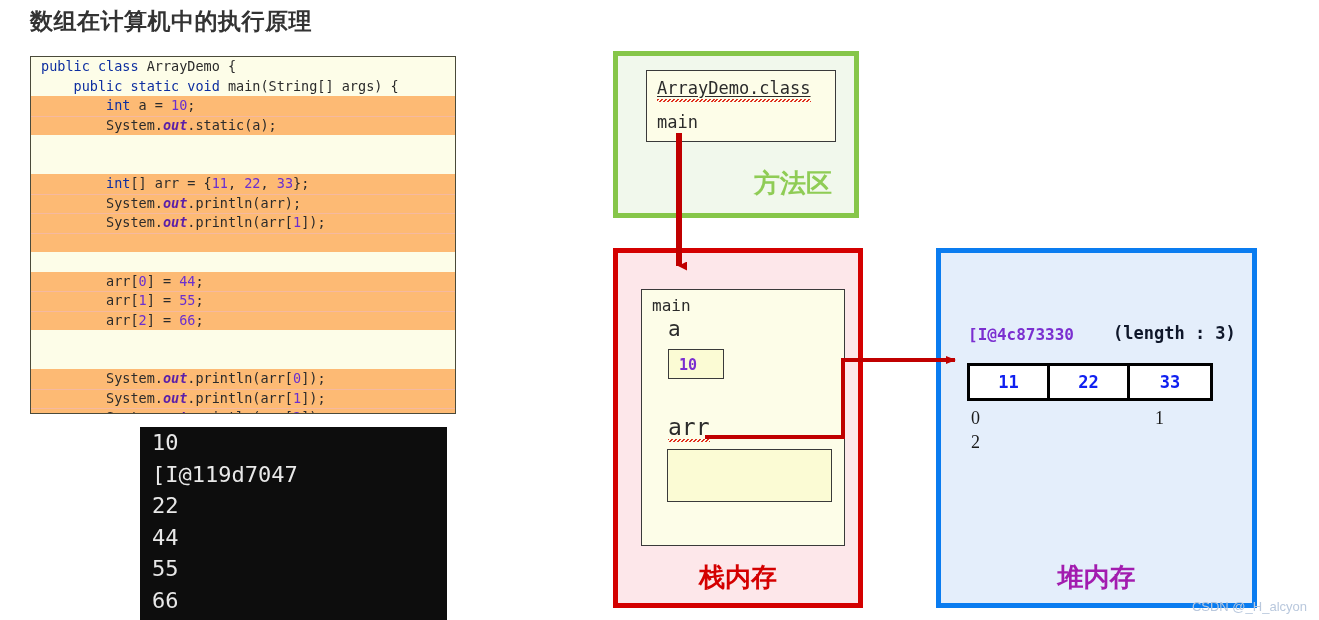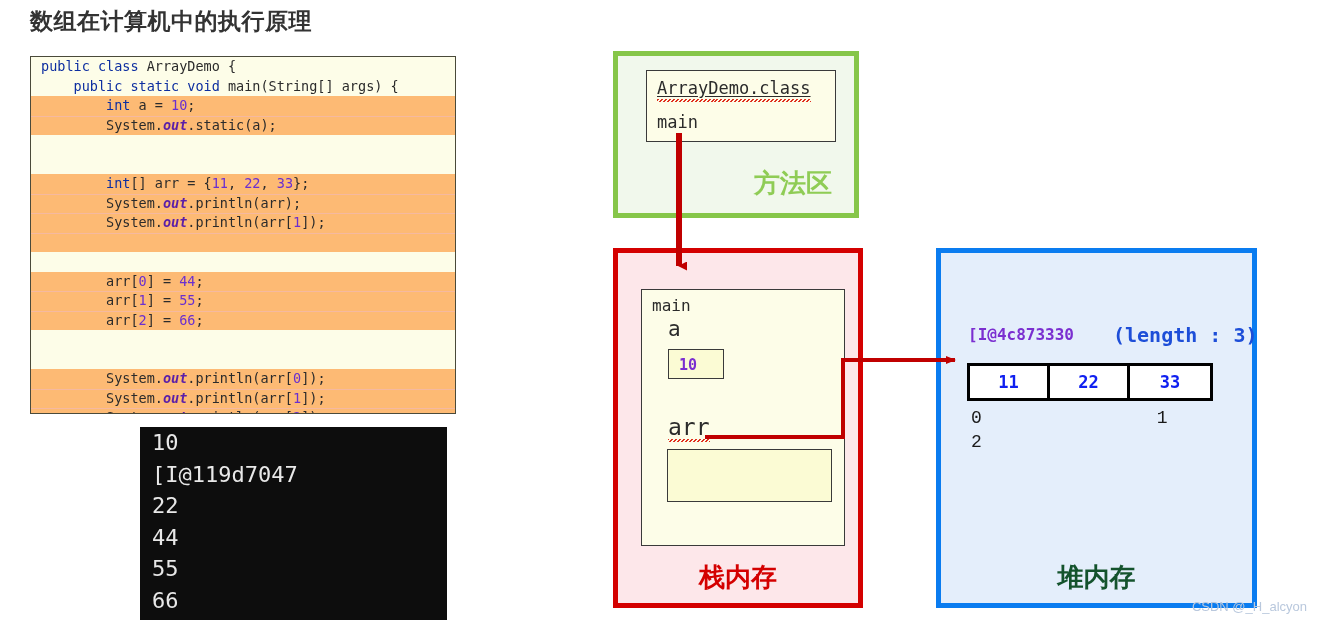--- a/index.html
+++ b/index.html
@@ -210,23 +210,23 @@
     font-family: "DejaVu Sans Mono", monospace;
     font-size: 16px;
     font-weight: bold;
     color: #7b2fd0;
     white-space: nowrap;
   }
   #heap-length {
     position: absolute;
     left: 172px; top: 70px;
     font-family: "DejaVu Sans Mono", monospace;
-    font-size: 20px;
-    font-weight: bold;
-    color: #1d4ed8;
+    font-size: 17px;
+    font-weight: bold;
+    color: #0f172a;
     white-space: nowrap;
   }
   #array-cells {
     position: absolute;
     left: 26px; top: 110px;
     display: flex;
     border: 3px solid #000000;
     background: #ffffff;
   }
   .array-cell {
@@ -239,35 +239,35 @@
     font-weight: bold;
     color: #1020f0;
     border-right: 3px solid #000000;
     box-sizing: border-box;
   }
   .array-cell:last-child { border-right: none; }
   #array-indices {
     position: absolute;
     left: 30px; top: 153px;
     width: 232px;
-    font-family: Liberation Mono, monospace;
+    font-family: Liberation Serif, serif;
     font-size: 18px;
     color: #1a1a1a;
     line-height: 24px;
   }
   #array-indices .idx-0 { }
   #array-indices .idx-1 { margin-left: 175px; }
   #array-indices .idx-2 { display: block; }
   #heap-memory-label {
     position: absolute;
     left: 0; right: 0; bottom: 8px;
     text-align: center;
     font-size: 26px;
     font-weight: bold;
-    color: #14532d;
+    color: #a21caf;
   }
 
   
   #arrow-method-to-stack { left: 0; top: 0; pointer-events: none; }
   #arrow-arr-to-heap { left: 0; top: 0; pointer-events: none; }
 
   
   #watermark {
     right: 12px; bottom: 6px;
     font-size: 13px;

